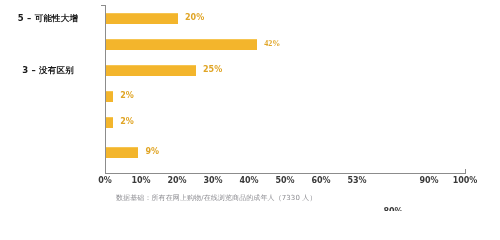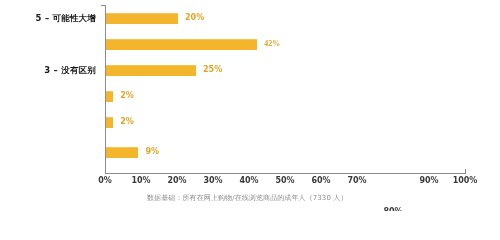--- a/index.html
+++ b/index.html
@@ -58,21 +58,21 @@
   .row {
     position: absolute;
     left: 0;
     width: 500px;
     height: 24px;
   }
   .cat-label {
     position: absolute;
     left: 0;
     width: 96px;
-    text-align: right;
+    text-align: center;
     font-size: 8.5px;
     font-weight: bold;
     color: #1a1a1a;
     line-height: 24px;
     letter-spacing: 0.2px;
     white-space: nowrap;
   }
   .bar-wrap {
     position: absolute;
     left: 106px;
@@ -113,21 +113,21 @@
     font-weight: bold;
     color: #3a3a3a;
     transform: translateX(-50%);
     white-space: nowrap;
     line-height: 12px;
   }
 
   
   .footnote {
     position: absolute;
-    left: 147px;
+    left: 116px;
     top: 193px;
     font-size: 7px;
     color: #8d8d92;
     white-space: nowrap;
     letter-spacing: 0.1px;
   }
 </style>
 </head>
 <body>
 
@@ -180,21 +180,21 @@
     </div>
 
   <div class="xticks" id="xticks">
       <div class="xtick" style="left: 105px;">0%</div>
       <div class="xtick" style="left: 141px;">10%</div>
       <div class="xtick" style="left: 177px;">20%</div>
       <div class="xtick" style="left: 213px;">30%</div>
       <div class="xtick" style="left: 249px;">40%</div>
       <div class="xtick" style="left: 285px;">50%</div>
       <div class="xtick" style="left: 321px;">60%</div>
-      <div class="xtick" style="left: 357px;">70%</div>
+      <div class="xtick" style="left: 357px;">53%</div>
       <div class="xtick" style="left: 393px; margin-top: 31px;">80%</div>
       <div class="xtick" style="left: 429px;">90%</div>
       <div class="xtick" style="left: 465px;">100%</div>
     </div>
 
   <div class="footnote">数据基础：所有在网上购物/在线浏览商品的成年人（7330 人）</div>
 
 </div>
 
 </body></html>

